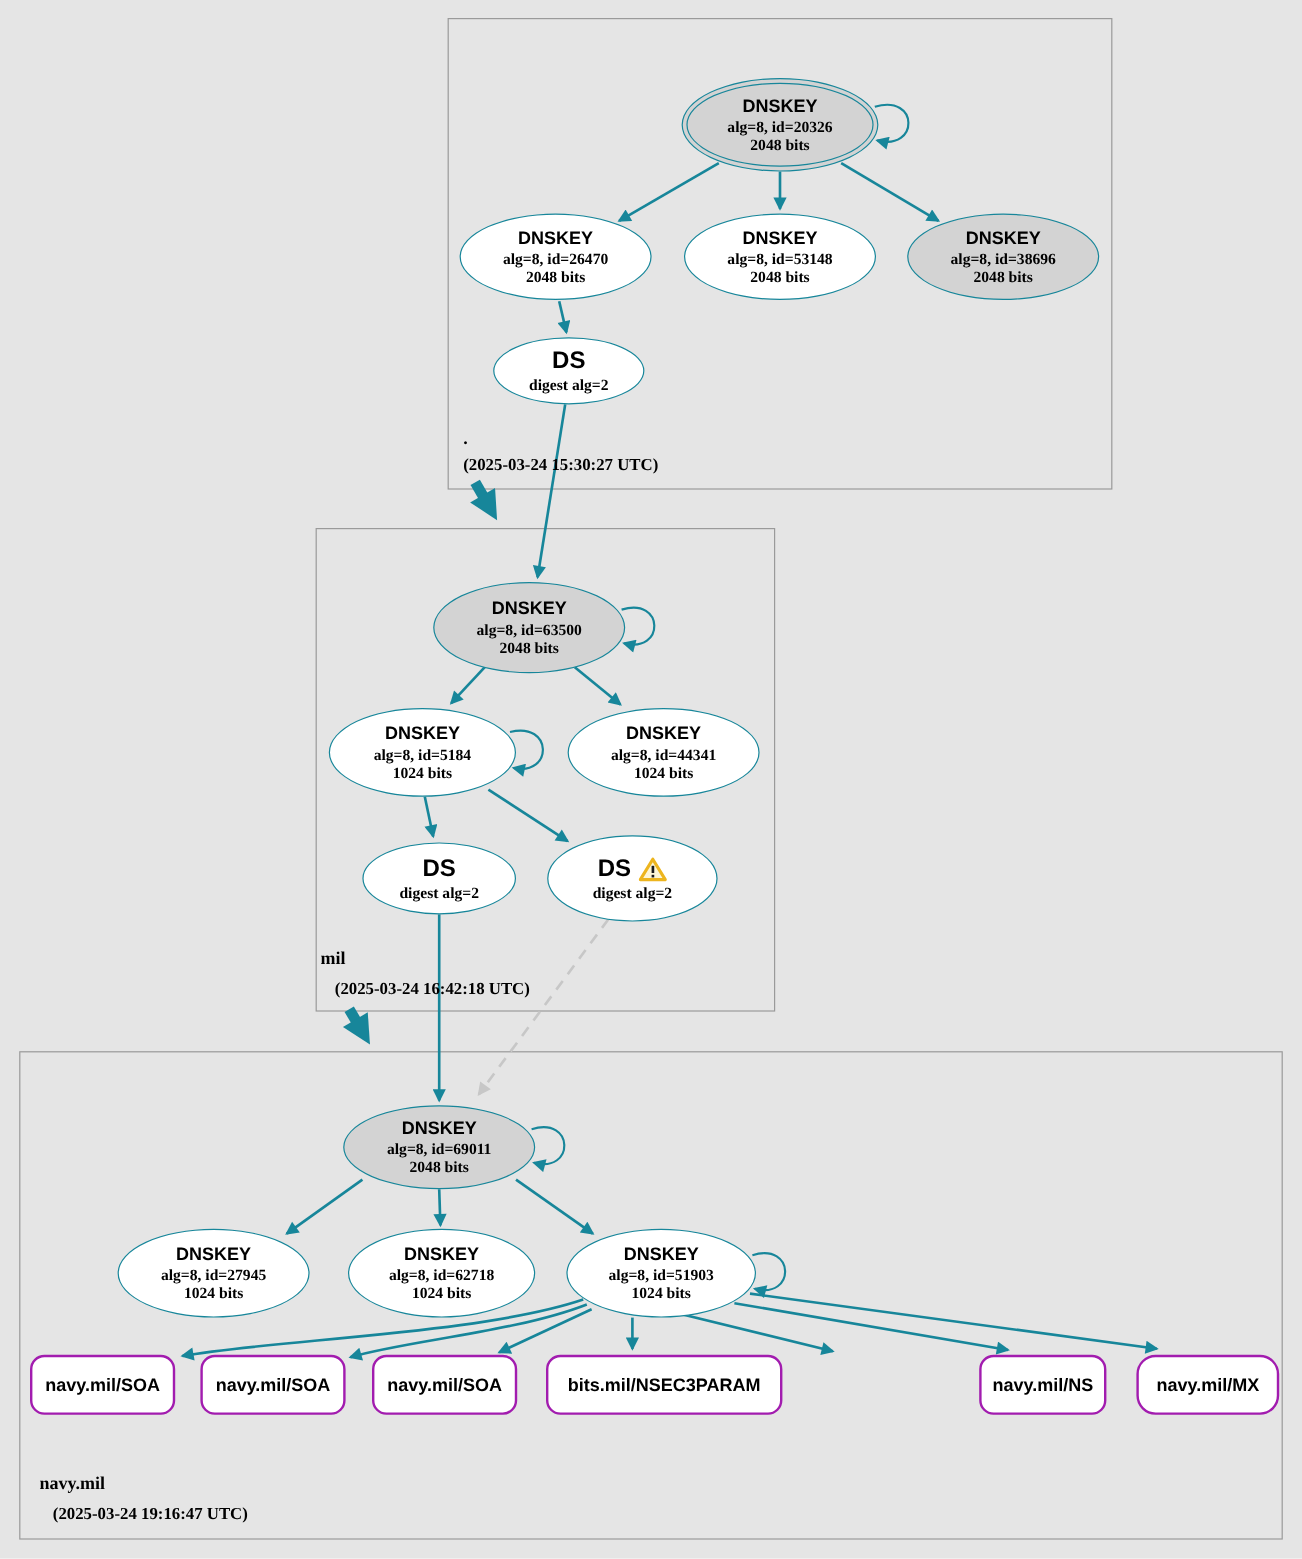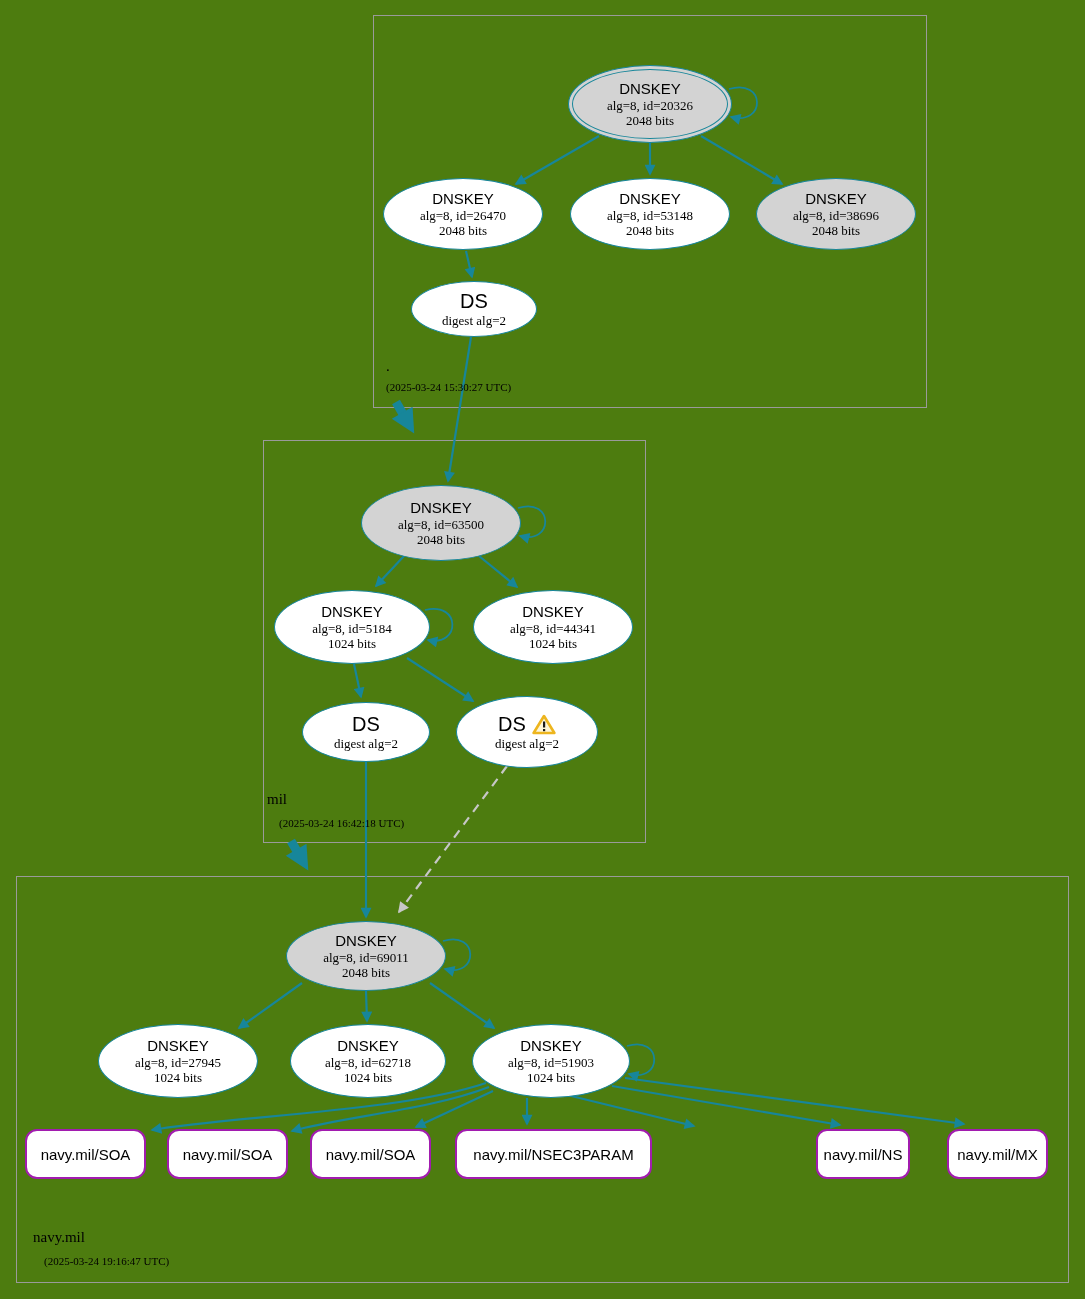--- a/index.html
+++ b/index.html
@@ -1,32 +1,32 @@
 <!DOCTYPE html>
 <html><head>
 <meta charset="utf-8">
 <style>
   html,body{margin:0;padding:0;background:#ffffff;}
-  .canvas{position:relative;width:1085px;height:1299px;background:#4d7c0f;overflow:hidden;
-          font-family:"Liberation Serif",serif;color:#000;}
+  .canvas{position:relative;width:1085px;height:1299px;background:#e5e5e5;overflow:hidden;
+          font-family:"Liberation Serif",serif;color:#000;font-weight:bold;}
   .zone-box{position:absolute;border:1px solid #9a9a9a;background:transparent;box-sizing:border-box;}
   .edges{position:absolute;left:0;top:0;width:1085px;height:1299px;pointer-events:none;}
   .node{position:absolute;border:1.7px solid #17869a;border-radius:50%;background:#fff;
         display:flex;flex-direction:column;align-items:center;justify-content:center;
         text-align:center;line-height:1.18;box-sizing:border-box;}
   .node.gray{background:#d3d3d3;}
   .inner-ring{position:absolute;inset:3px;border:1.6px solid #17869a;border-radius:50%;pointer-events:none;}
   .node-title{font-family:"Liberation Sans",sans-serif;font-size:15px;color:#000;}
   .node-sub{font-family:"Liberation Serif",serif;font-size:13px;color:#000;}
   .title-row{display:flex;align-items:center;gap:6px;font-family:"Liberation Sans",sans-serif;font-size:20px;}
   .rrset{position:absolute;border:2px solid #a21caf;border-radius:12px;background:#fff;
          display:flex;align-items:center;justify-content:center;
          font-family:"Liberation Sans",sans-serif;font-size:15px;color:#000;box-sizing:border-box;}
   .zone-label{position:absolute;font-family:"Liberation Serif",serif;font-size:15px;color:#000;}
-  .zone-ts{position:absolute;font-family:"Liberation Serif",serif;font-size:11px;color:#000;}
+  .zone-ts{position:absolute;font-family:"Liberation Serif",serif;font-size:14px;color:#000;}
 </style>
 </head>
 <body>
 
 <div class="canvas">
 
   <div class="zone-box" style="left:373px;top:15px;width:554px;height:393px;"></div>
   <div class="zone-box" style="left:263px;top:440px;width:383px;height:403px;"></div>
   <div class="zone-box" style="left:16px;top:876px;width:1053px;height:407px;"></div>
 
@@ -153,20 +153,20 @@
   </div>
   <div class="node" style="left:472px;top:1024px;width:158px;height:74px;">
     <span class="node-title">DNSKEY</span>
     <span class="node-sub">alg=8, id=51903</span>
     <span class="node-sub">1024 bits</span>
   </div>
 
   <div class="rrset" style="left:25px;top:1129px;width:121px;height:50px;">navy.mil/SOA</div>
   <div class="rrset" style="left:167px;top:1129px;width:121px;height:50px;">navy.mil/SOA</div>
   <div class="rrset" style="left:310px;top:1129px;width:121px;height:50px;">navy.mil/SOA</div>
-  <div class="rrset" style="left:455px;top:1129px;width:197px;height:50px;">navy.mil/NSEC3PARAM</div>
-  <div class="rrset" style="left:816px;top:1129px;width:94px;height:50px;border-radius:11px;">navy.mil/NS</div>
-  <div class="rrset" style="left:947px;top:1129px;width:101px;height:50px;">navy.mil/MX</div>
+  <div class="rrset" style="left:455px;top:1129px;width:197px;height:50px;">bits.mil/NSEC3PARAM</div>
+  <div class="rrset" style="left:816px;top:1129px;width:106px;height:50px;">navy.mil/NS</div>
+  <div class="rrset" style="left:947px;top:1129px;width:119px;height:50px;border-radius:16px;">navy.mil/MX</div>
 
   <div class="zone-label" style="left:33px;top:1229px;">navy.mil</div>
   <div class="zone-ts" style="left:44px;top:1255px;">(2025-03-24 19:16:47 UTC)</div>
 
 </div>
 
 </body></html>

